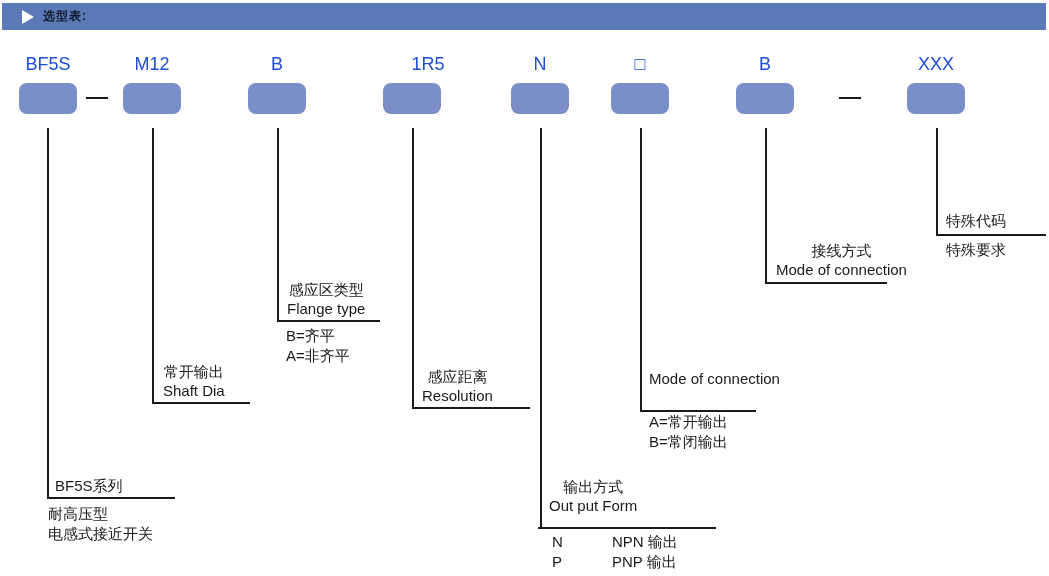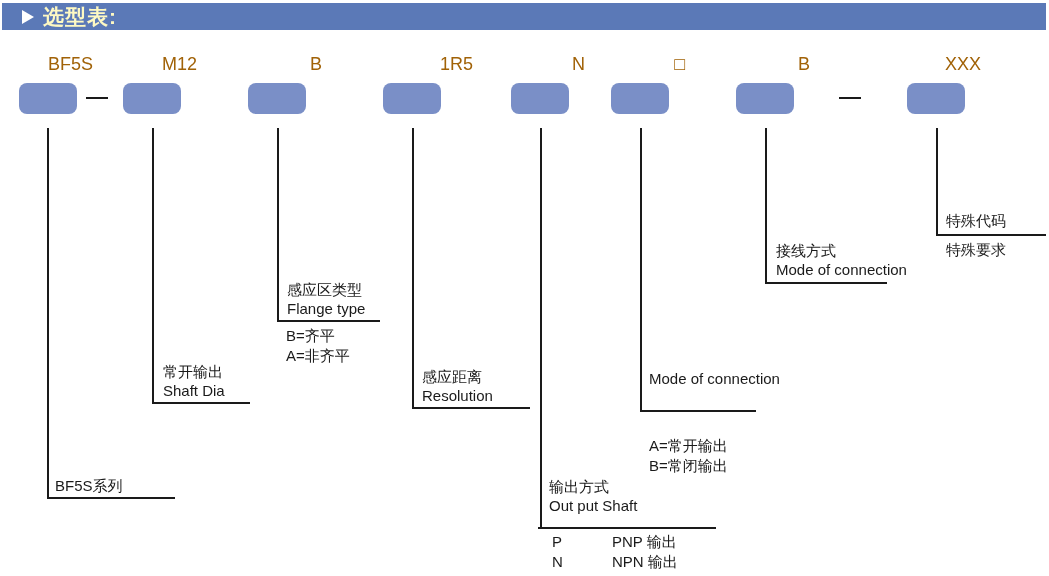--- a/index.html
+++ b/index.html
@@ -17,27 +17,27 @@
     background:var(--header-bar,#5B79B7);
     display:flex;align-items:center;
   }
   .play-arrow{
     width:0;height:0;margin-left:20px;
     border-left:12px solid #fff;
     border-top:7px solid transparent;
     border-bottom:7px solid transparent;
   }
   .header-title{
-    color:#fef9c3;font-size:21px;font-weight:bold;
+    color:#0f172a;font-size:12px;font-weight:bold;
     margin-left:9px;letter-spacing:1px;
   }
   
   .code-label{
     position:absolute;top:54px;width:90px;height:22px;
-    font-size:18px;text-align:right;color:#a16207;
+    font-size:18px;text-align:center;color:#1d4ed8;
   }
   .code-box{
     position:absolute;top:83px;width:58px;height:31px;
     background:var(--code-box,#7A8FC7);
     border-radius:8px;
   }
   .sep-dash{
     position:absolute;top:97px;width:22px;height:2px;
     background:var(--line,#1a1a1a);
   }
@@ -45,21 +45,21 @@
   .vline{
     position:absolute;width:1.5px;
     background:var(--line,#1a1a1a);
   }
   .hline{
     position:absolute;height:1.5px;
     background:var(--line,#1a1a1a);
   }
   
   .anno-title{
-    position:absolute;font-size:15px;line-height:19px;white-space:nowrap;
+    position:absolute;font-size:15px;line-height:19px;white-space:nowrap;text-align:center;
   }
   .anno-options{
     position:absolute;font-size:15px;line-height:20px;white-space:nowrap;
   }
   .opt-code{display:inline-block;width:60px;}
 </style>
 </head>
 <body>
 
 <div class="page" style="--header-bar: #5B79B7; --code-box: #7A8FC7; --line: #1a1a1a;">
@@ -88,20 +88,24 @@
   <div class="code-box" style="left:907px"></div>
 
   <div class="sep-dash" style="left:86px"></div>
   <div class="sep-dash" style="left:839px"></div>
 
   <div class="vline" style="left:47px;top:128px;height:369px"></div>
   <div class="hline" style="left:47px;top:497px;width:128px"></div>
   <div class="anno-title" style="left:55px;top:476px">
     <div>BF5S系列</div>
   </div>
+  <div class="anno-options" style="left:48px;top:504px">
+    <div>耐高压型</div>
+    <div>电感式接近开关</div>
+  </div>
 
   <div class="vline" style="left:152px;top:128px;height:274px"></div>
   <div class="hline" style="left:152px;top:402px;width:98px"></div>
   <div class="anno-title" style="left:163px;top:362px">
     <div>常开输出</div>
     <div>Shaft Dia</div>
   </div>
 
   <div class="vline" style="left:277px;top:128px;height:192px"></div>
   <div class="hline" style="left:277px;top:320px;width:103px"></div>
@@ -118,37 +122,37 @@
   <div class="hline" style="left:412px;top:407px;width:118px"></div>
   <div class="anno-title" style="left:422px;top:367px">
     <div>感应距离</div>
     <div>Resolution</div>
   </div>
 
   <div class="vline" style="left:540px;top:128px;height:399px"></div>
   <div class="hline" style="left:538px;top:527px;width:178px"></div>
   <div class="anno-title" style="left:549px;top:477px">
     <div>输出方式</div>
-    <div>Out put Shaft</div>
+    <div>Out put Form</div>
   </div>
   <div class="anno-options" style="left:552px;top:532px">
     <div>
-      <span class="opt-code">P</span><span>PNP 输出</span>
+      <span class="opt-code">N</span><span>NPN 输出</span>
     </div>
     <div>
-      <span class="opt-code">N</span><span>NPN 输出</span>
+      <span class="opt-code">P</span><span>PNP 输出</span>
     </div>
   </div>
 
   <div class="vline" style="left:640px;top:128px;height:282px"></div>
   <div class="hline" style="left:640px;top:410px;width:116px"></div>
   <div class="anno-title" style="left:649px;top:369px">
     <div>Mode of connection</div>
   </div>
-  <div class="anno-options" style="left:649px;top:436px">
+  <div class="anno-options" style="left:649px;top:412px">
     <div>A=常开输出</div>
     <div>B=常闭输出</div>
   </div>
 
   <div class="vline" style="left:765px;top:128px;height:154px"></div>
   <div class="hline" style="left:765px;top:282px;width:122px"></div>
   <div class="anno-title" style="left:776px;top:241px">
     <div>接线方式</div>
     <div>Mode of connection</div>
   </div>

